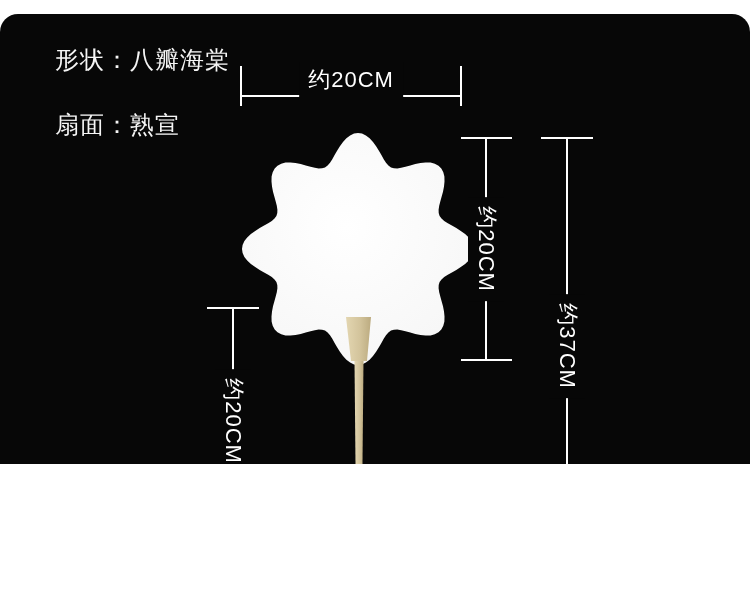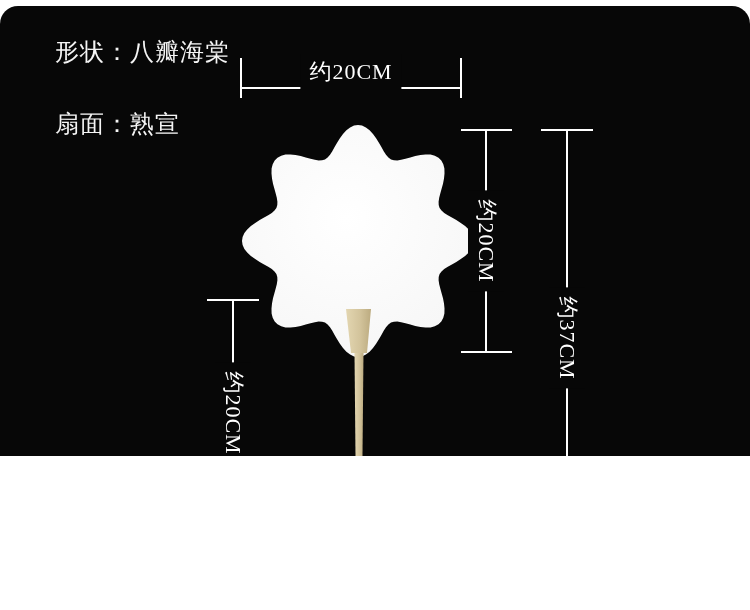--- a/index.html
+++ b/index.html
@@ -1,21 +1,22 @@
 <!DOCTYPE html>
 <html><head>
 <meta charset="utf-8">
 <style>
   html,body{margin:0;padding:0;background:#ffffff;}
   #page{
     position:relative;
     width:750px;height:456px;
     background:#ffffff;
     overflow:hidden;
-    font-family:Liberation Serif, serif;
+    font-family:Liberation Sans, sans-serif;
+    margin-top:8px;
   }
   #photo-canvas{
     position:absolute;left:0;top:6px;
     width:750px;height:594px;
     background:#070707;
     border-radius:18px;
   }
   #scene{position:absolute;left:0;top:0;z-index:1;}
   .spec-label{
     position:absolute;left:55px;
@@ -38,21 +39,21 @@
   .dim-label.h{transform:translate(-50%,-50%);}
   .dim-label.v{transform:translate(-50%,-50%) rotate(90deg);}
 </style>
 </head>
 <body>
 
 <div id="page">
   <div id="photo-canvas"></div>
 
   <div class="spec-label" style="top:36px">形状：八瓣海棠</div>
-  <div class="spec-label" style="top:108px">扇面：熟宣</div>
+  <div class="spec-label" style="top:101px">扇面：熟宣</div>
 
   <div class="dim-label h" style="left:351px;top:72px">约20CM</div>
   <div class="dim-label v" style="left:486px;top:241px">约20CM</div>
   <div class="dim-label v" style="left:567px;top:338px">约37CM</div>
   <div class="dim-label v" style="left:233px;top:413px">约20CM</div>
 
   <svg id="scene" width="750" height="610" viewBox="0 0 750 610">
     <defs>
       <radialGradient id="faceGrad" cx="45%" cy="40%" r="75%">
         <stop offset="0%" stop-color="#ffffff"></stop>

